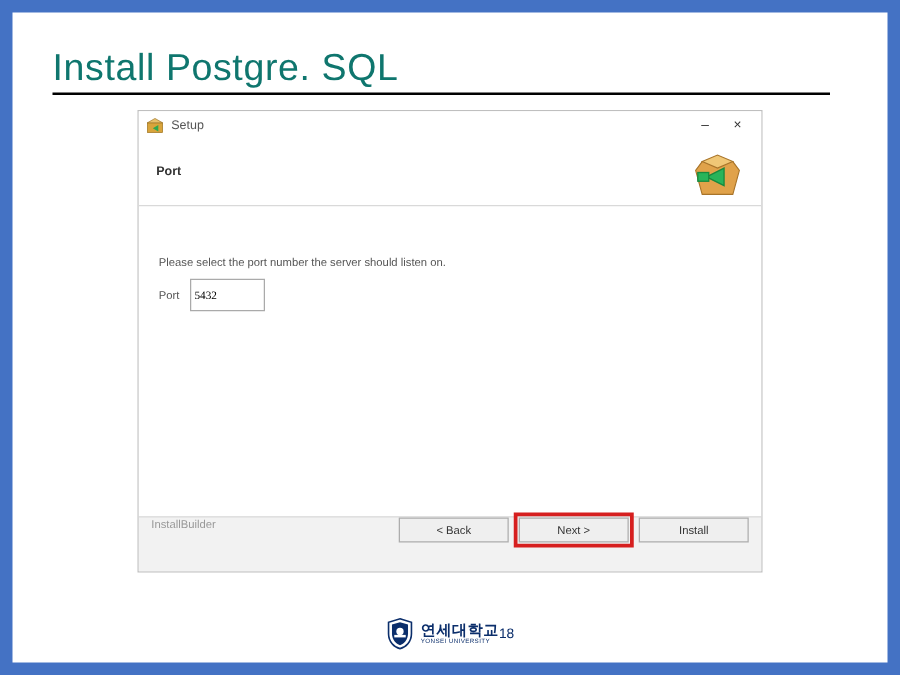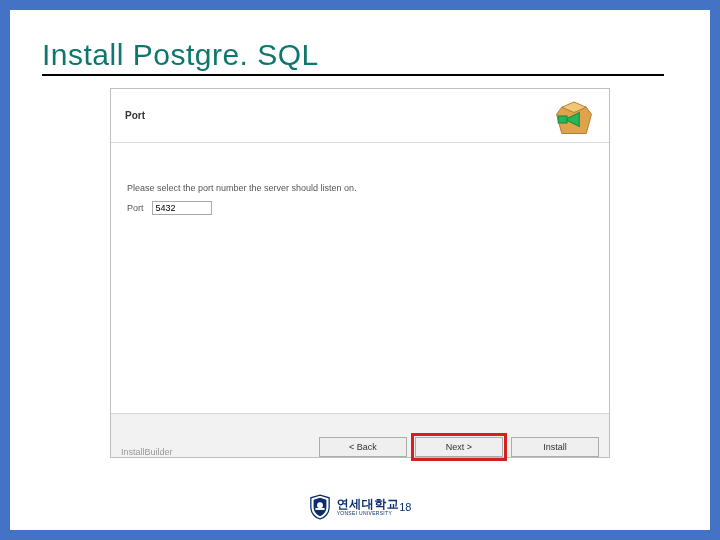--- a/index.html
+++ b/index.html
@@ -94,29 +94,30 @@
   .port-row {
     display: flex;
     align-items: center;
     gap: 8px;
   }
   .port-row label { font-size: 9px; color: #555; }
   .port-row input {
     width: 60px;
     height: 14px;
     font-size: 9px;
-    padding: 0 3px;
+    padding: 12px 3px;
     border: 1px solid #aaa;
+    font-family: Liberation Serif, serif;
   }
   .footer {
     height: 44px;
     border-top: 1px solid #d9d9d9;
     background: #f2f2f2;
     display: flex;
-    align-items: flex-end;
+    align-items: flex-start;
     padding: 0 10px;
     gap: 8px;
   }
   .footer .brand {
     font-size: 9px;
     color: #999;
     margin-right: auto;
   }
   .wiz-btn {
     width: 88px;
@@ -171,20 +172,33 @@
 </style>
 </head>
 <body>
 
 <div class="slide">
 
   <div class="slide-title">Install Postgre. SQL</div>
 
   <div class="installer">
 
+    <div class="titlebar">
+      <span class="app-icon">
+        <svg viewBox="0 0 16 16" width="14" height="14">
+          <rect x="1" y="6" width="14" height="9" fill="#d9a43b" stroke="#9a6f1f" stroke-width="0.6"></rect>
+          <polygon points="1,6 8,2 15,6" fill="#e8c06a" stroke="#9a6f1f" stroke-width="0.6"></polygon>
+          <polygon points="6,11 11,8 11,14" fill="#2fa84f"></polygon>
+        </svg>
+      </span>
+      <span class="app-title">Setup</span>
+      <span class="spacer"></span>
+      <span class="winbtn">–</span>
+      <span class="winbtn">×</span>
+    </div>
 
     <div class="header-band">
       <span class="hb-title">Port</span>
       <span class="box-icon">
         <svg viewBox="0 0 48 48" width="42" height="42">
           <polygon points="10,14 38,14 44,22 38,44 10,44 4,22" fill="#e0a24a" stroke="#a8742a" stroke-width="1"></polygon>
           <polygon points="10,14 24,8 38,14 24,20" fill="#f0c776" stroke="#a8742a" stroke-width="1"></polygon>
           <polygon points="14,28 30,20 30,36" fill="#28b45a" stroke="#178a3e" stroke-width="1.2"></polygon>
           <rect x="6" y="24" width="10" height="8" fill="#28b45a" stroke="#178a3e" stroke-width="1.2"></rect>
 

